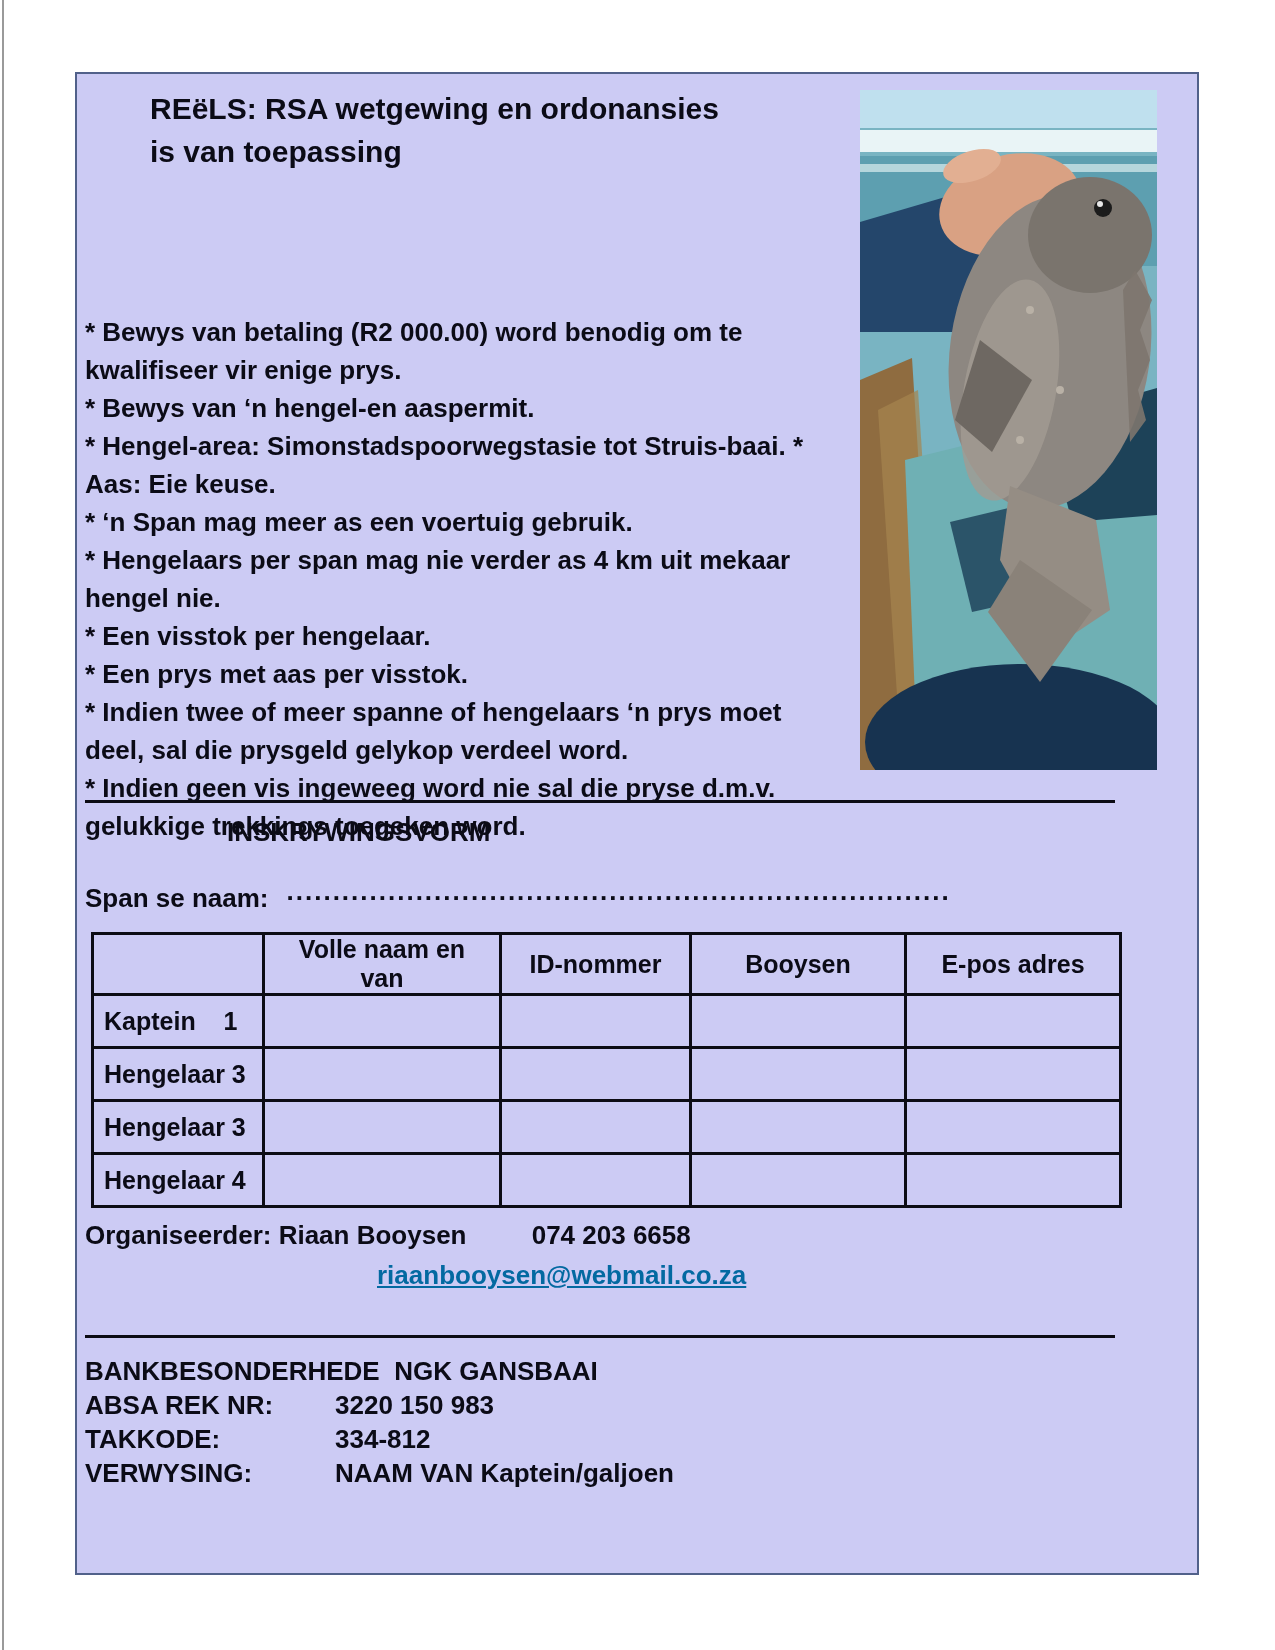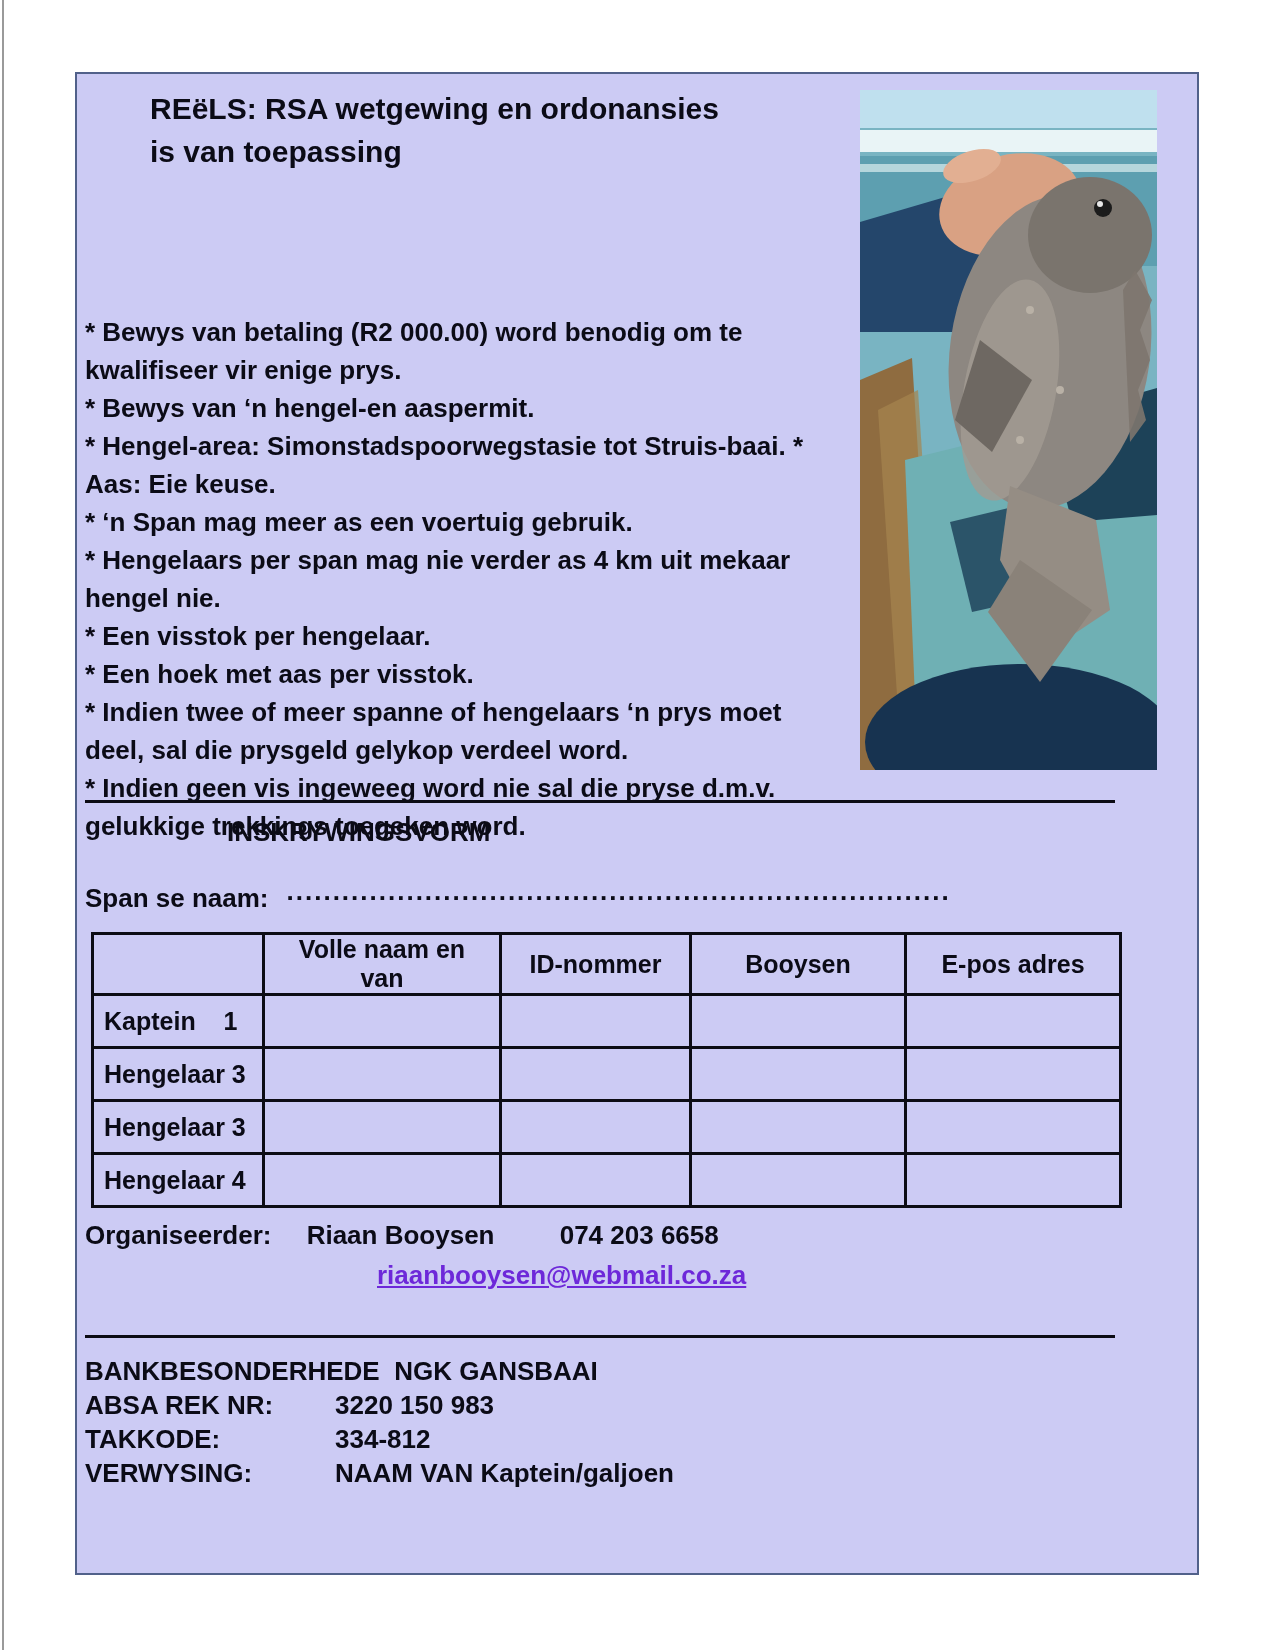--- a/index.html
+++ b/index.html
@@ -32,24 +32,24 @@
   .entry-table{
     left:14px;top:858px;border-collapse:collapse;table-layout:fixed;
     font-size:25px;color:#0b0b16;
   }
   .entry-table td{border:3px solid #0c0c14;padding:0 10px;background:transparent;}
   .entry-table .hdr td{height:40px;text-align:center;}
   .entry-table .row td{height:50px;text-align:left;}
   .entry-table td.lbl{white-space:pre;}
   .c0{width:148px;} .c1{width:214px;} .c2{width:167px;} .c3{width:192px;} .c4{width:192px;}
   .organizer{left:8px;top:1146px;font-size:26px;white-space:nowrap;}
-  .organizer .name{margin-left:28px;}
+  .organizer .name{}
   .organizer .phone{margin-left:58px;}
   .email-row{left:300px;top:1186px;font-size:26px;}
-  .email-row a{color:#6d28d9;text-decoration:underline;}
+  .email-row a{color:#0369a1;text-decoration:underline;}
   .bank{left:8px;top:1280px;font-size:26px;line-height:34px;}
   .bank .bank-heading{white-space:pre;}
   .bank-row{display:flex;}
   .bank-row .bl{width:250px;}
 </style>
 </head>
 <body>
 
 <div class="page-edge"></div>
 
@@ -61,21 +61,21 @@
   </div>
 
 
   <div class="abs rules">
     <p class="rule">* Bewys van betaling (R2 000.00) word benodig om te kwalifiseer vir enige prys.</p>
     <p class="rule">* Bewys van ‘n hengel-en aaspermit.</p>
     <p class="rule">* Hengel-area: Simonstadspoorwegstasie tot Struis-baai. * Aas: Eie keuse.</p>
     <p class="rule">* ‘n Span mag meer as een voertuig gebruik.</p>
     <p class="rule">* Hengelaars per span mag nie verder as 4 km uit mekaar hengel nie.</p>
     <p class="rule">* Een visstok per hengelaar.</p>
-    <p class="rule">* Een hoek met aas per visstok.</p>
+    <p class="rule">* Een prys met aas per visstok.</p>
     <p class="rule">* Indien twee of meer spanne of hengelaars ‘n prys moet deel, sal die prysgeld gelykop verdeel word.</p>
     <p class="rule">* Indien geen vis ingeweeg word nie sal die pryse d.m.v. gelukkige trekkings toegeken word.</p>
   </div>
 
   <div class="abs photo">
     <svg width="297" height="680" viewBox="0 0 297 680" xmlns="http://www.w3.org/2000/svg">
 
       <rect x="0" y="0" width="297" height="680" fill="#79b4c2"></rect>
       <rect x="0" y="0" width="297" height="38" fill="#bfe0ee"></rect>
       <rect x="0" y="40" width="297" height="22" fill="#e9f4f6"></rect>

